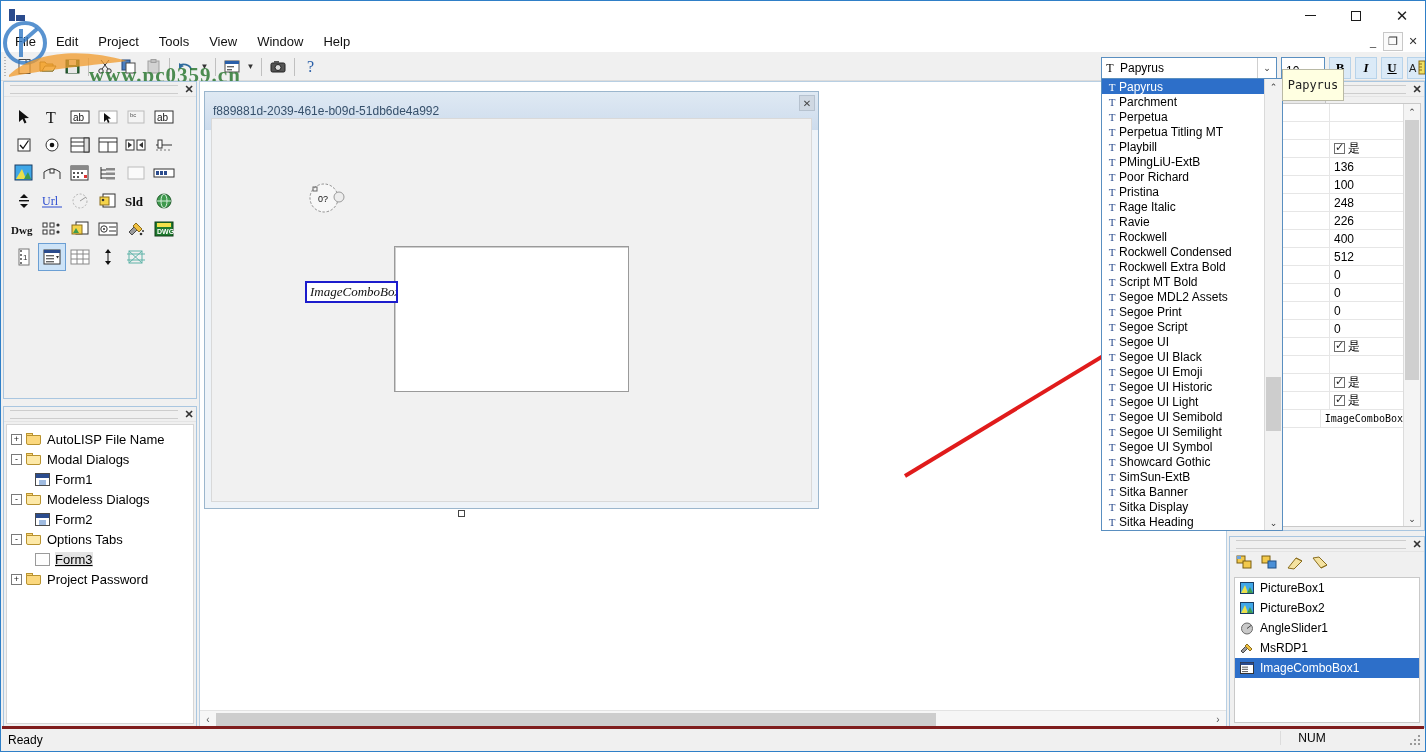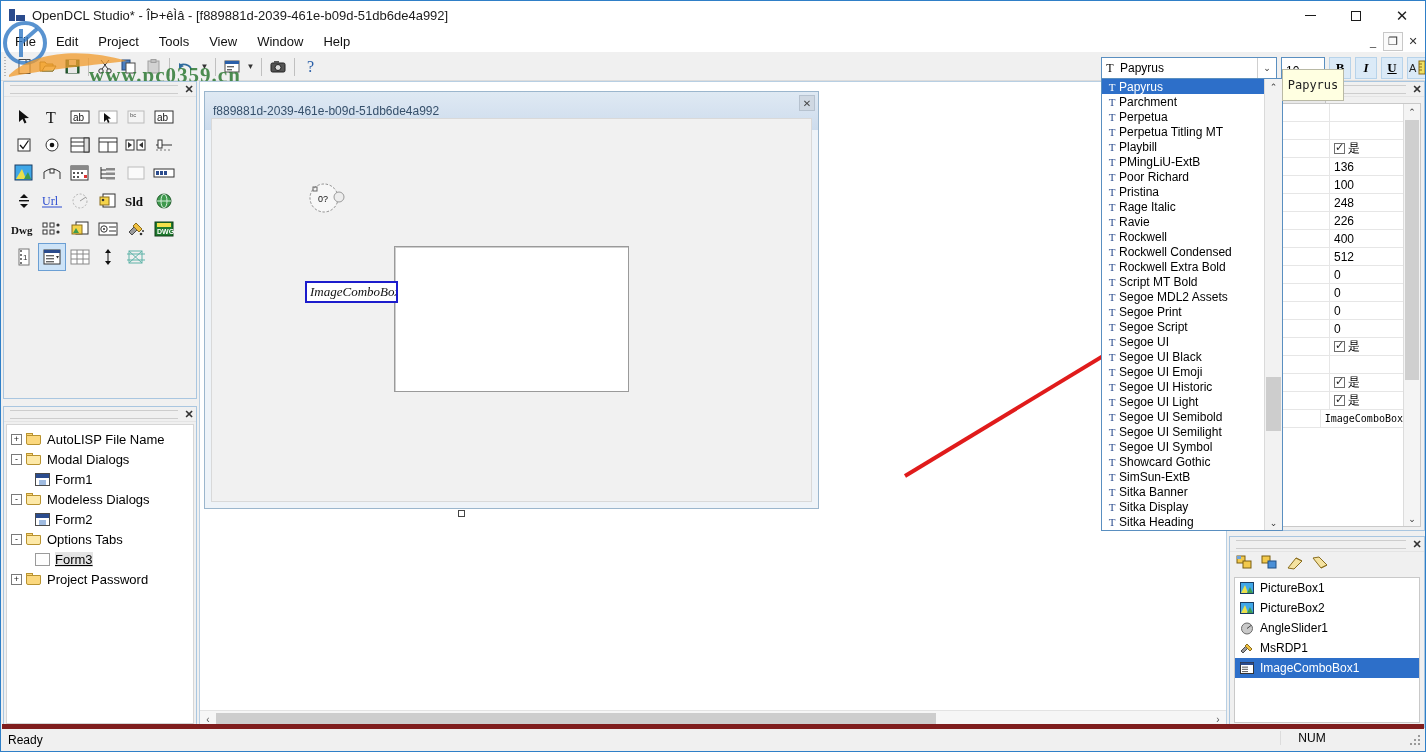--- a/index.html
+++ b/index.html
@@ -283,38 +283,37 @@
     position:absolute; left:4px; top:40px; right:4px; bottom:4px;
     background:#ffffff; border:1px solid #c9c9c9; box-sizing:border-box; overflow:hidden;
   }
   .cl-row { height:20px; display:flex; align-items:center; font-size:12px; padding-left:4px; }
   .cl-row.sel { background:#2d6fc9; color:#ffffff; }
   .cl-ico { width:16px; height:14px; margin-right:5px; display:flex; align-items:center; justify-content:center; }
 
   
   .statusbar {
     position:absolute; left:1px; bottom:1px; width:1422px; height:21px;
-    background:#f0f0f0; border-top:5px solid #7f1d1d; display:flex; align-items:center;margin-top:8px;
+    background:#f0f0f0; border-top:3px solid #7f1d1d; display:flex; align-items:center;margin-top:8px;
   }
   .sb-left { padding-left:6px; font-size:12px; }
   .sb-right { margin-left:auto; display:flex; align-items:flex-start; }
   .sb-cell { width:62px; text-align:center; font-size:12px; border-left:1px solid #dcdcdc; }
   .sb-grip { width:18px; height:18px; position:relative; }
 </style>
 </head>
 <body>
 
 <div id="app">
 
   <div class="titlebar">
     <div class="app-icon">
       <div class="b1"></div>
         <div class="b2"></div>
     </div>
-    <div class="title-text">OpenDCL Studio* - ÎÞ+êÌâ - [f889881d-2039-461e-b09d-51db6de4a992]</div>
     <div class="win-buttons">
       <div class="win-btn">
           <span class="min-g"></span>
         </div>
       <div class="win-btn">
           <span class="max-g"></span>
         </div>
       <div class="win-btn">
           <span class="close-g">✕</span>
         </div>

